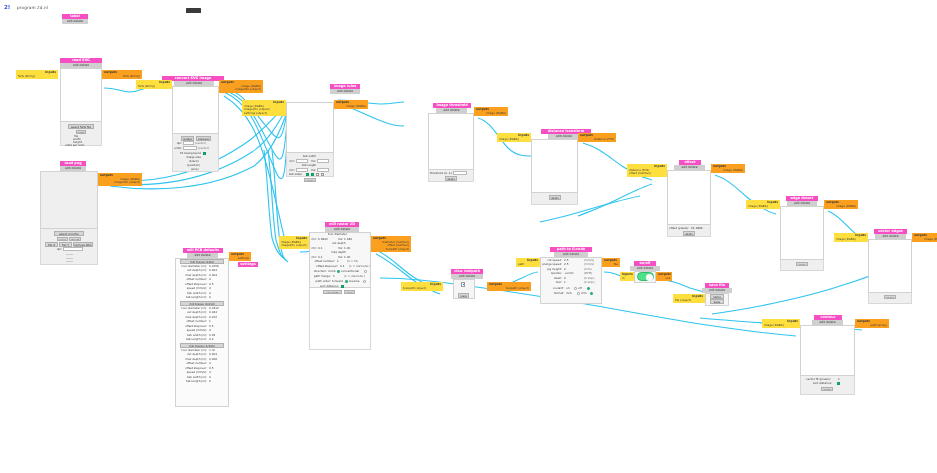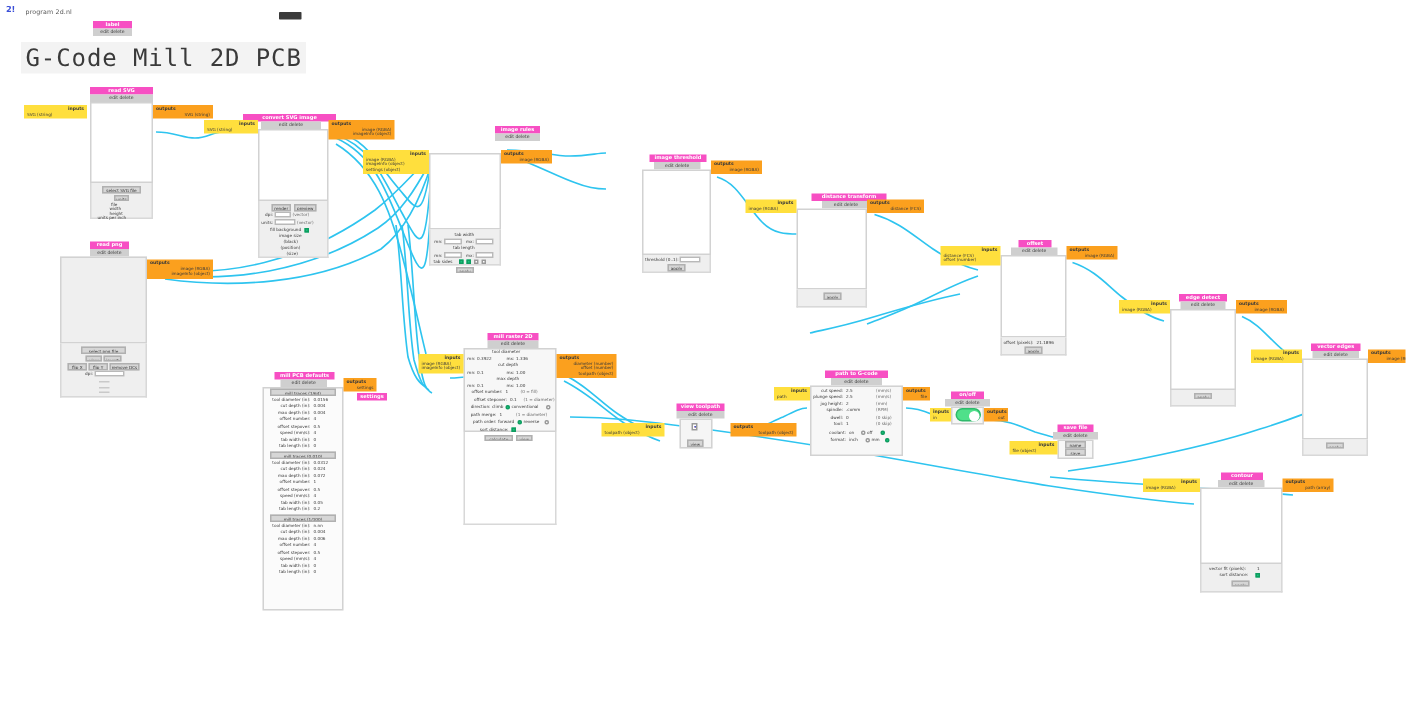--- a/index.html
+++ b/index.html
@@ -75,21 +75,20 @@
 <body>
 
 <div id="canvas">
 
   <div class="topbar">
     <div class="tb-logo">2!</div>
     <div class="tb-title">program 2d.nl</div>
     <div class="tb-chip"></div>
   </div>
 
-  <div class="page-title">G-Code Mill 2D PCB</div>
 
   <svg class="wires" viewBox="0 0 937 473">
     <path d="M104,88 C116,88 122,92 130,92 C138,92 142,88 148,88"></path>
     <path d="M224,88 C244,92 252,110 266,126 C278,140 282,150 288,104"></path>
     <path d="M224,90 C248,98 256,120 268,142 C280,164 284,176 288,106"></path>
     <path d="M224,92 C250,104 258,128 270,158 C282,188 286,196 288,108"></path>
     <path d="M110,180 C150,184 200,176 250,140 C268,126 278,112 288,104"></path>
     <path d="M110,183 C152,188 206,182 252,152 C270,140 280,120 288,106"></path>
     <path d="M110,186 C154,192 210,190 254,166 C272,152 282,128 288,108"></path>
     <path d="M338,100 C356,100 368,104 380,104 C392,104 398,102 404,102"></path>

